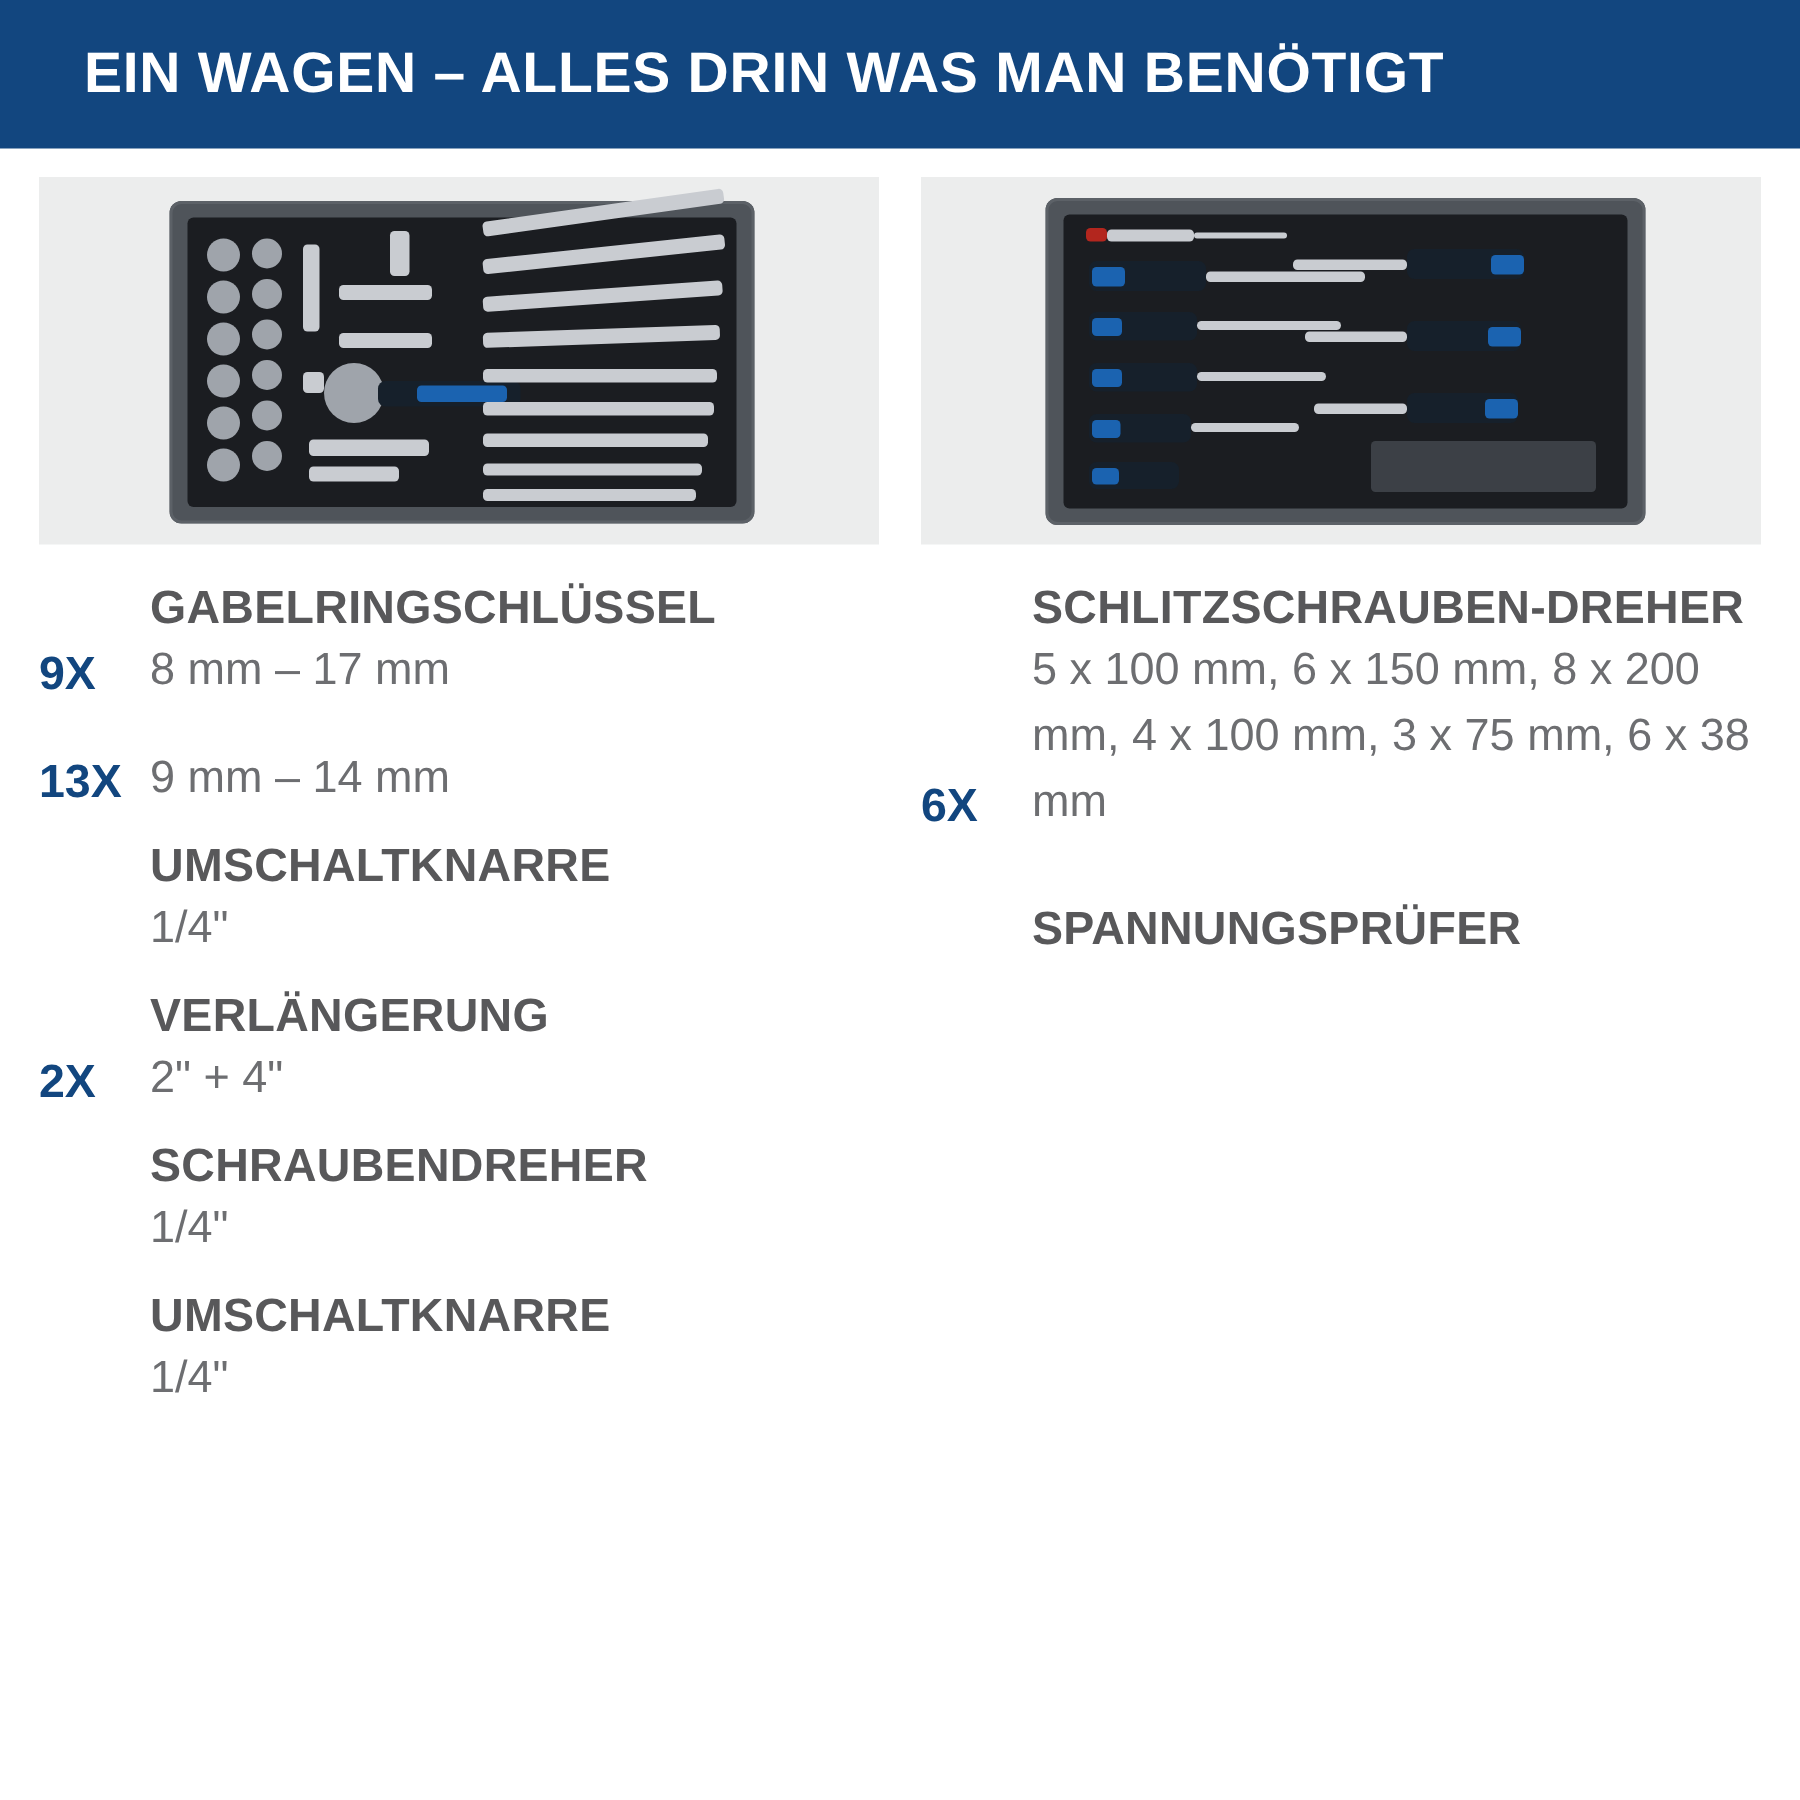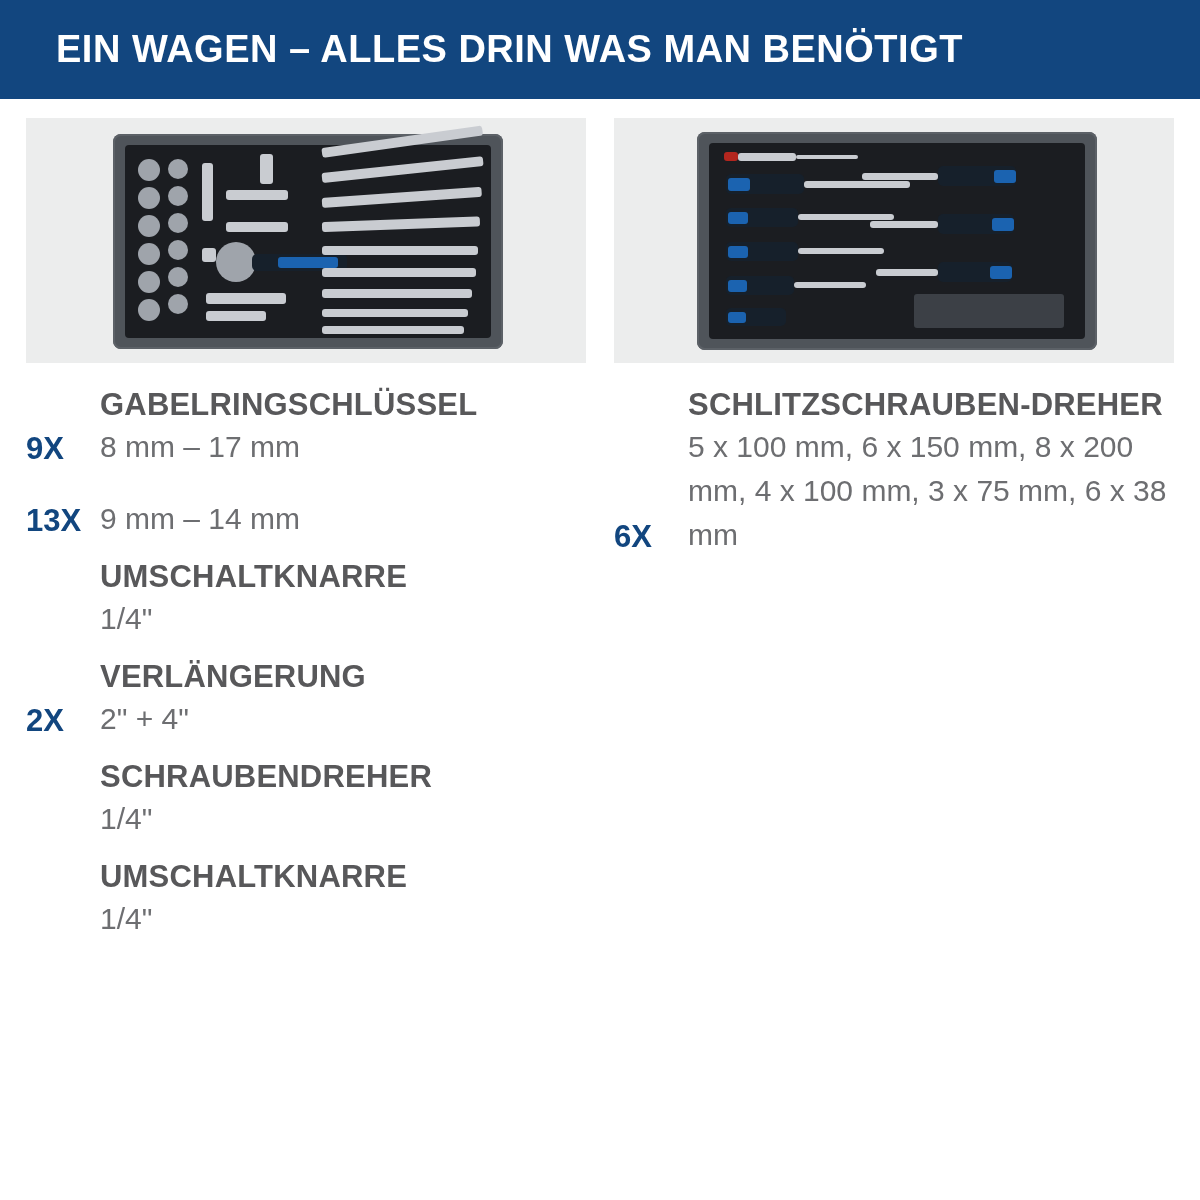--- a/index.html
+++ b/index.html
@@ -296,18 +296,25 @@
         <div class="item">
           <div class="qty">6X</div>
           <div class="item-body">
             <div class="name">SCHLITZSCHRAUBEN-DREHER</div>
             <div class="sub">5 x 100 mm, 6 x 150 mm, 8 x 200 mm, 4 x 100 mm, 3 x 75 mm, 6 x 38 mm</div>
           </div>
         </div>
 
         <div class="gap-lg"></div>
 
+        <div class="item">
+          <div class="qty blank"></div>
+          <div class="item-body">
+            <div class="name">SPANNUNGSPRÜFER</div>
+            <div class="sub"></div>
+          </div>
+        </div>
 
       </div>
     </div>
 
   </div>
 </div>
 
 </body></html>

